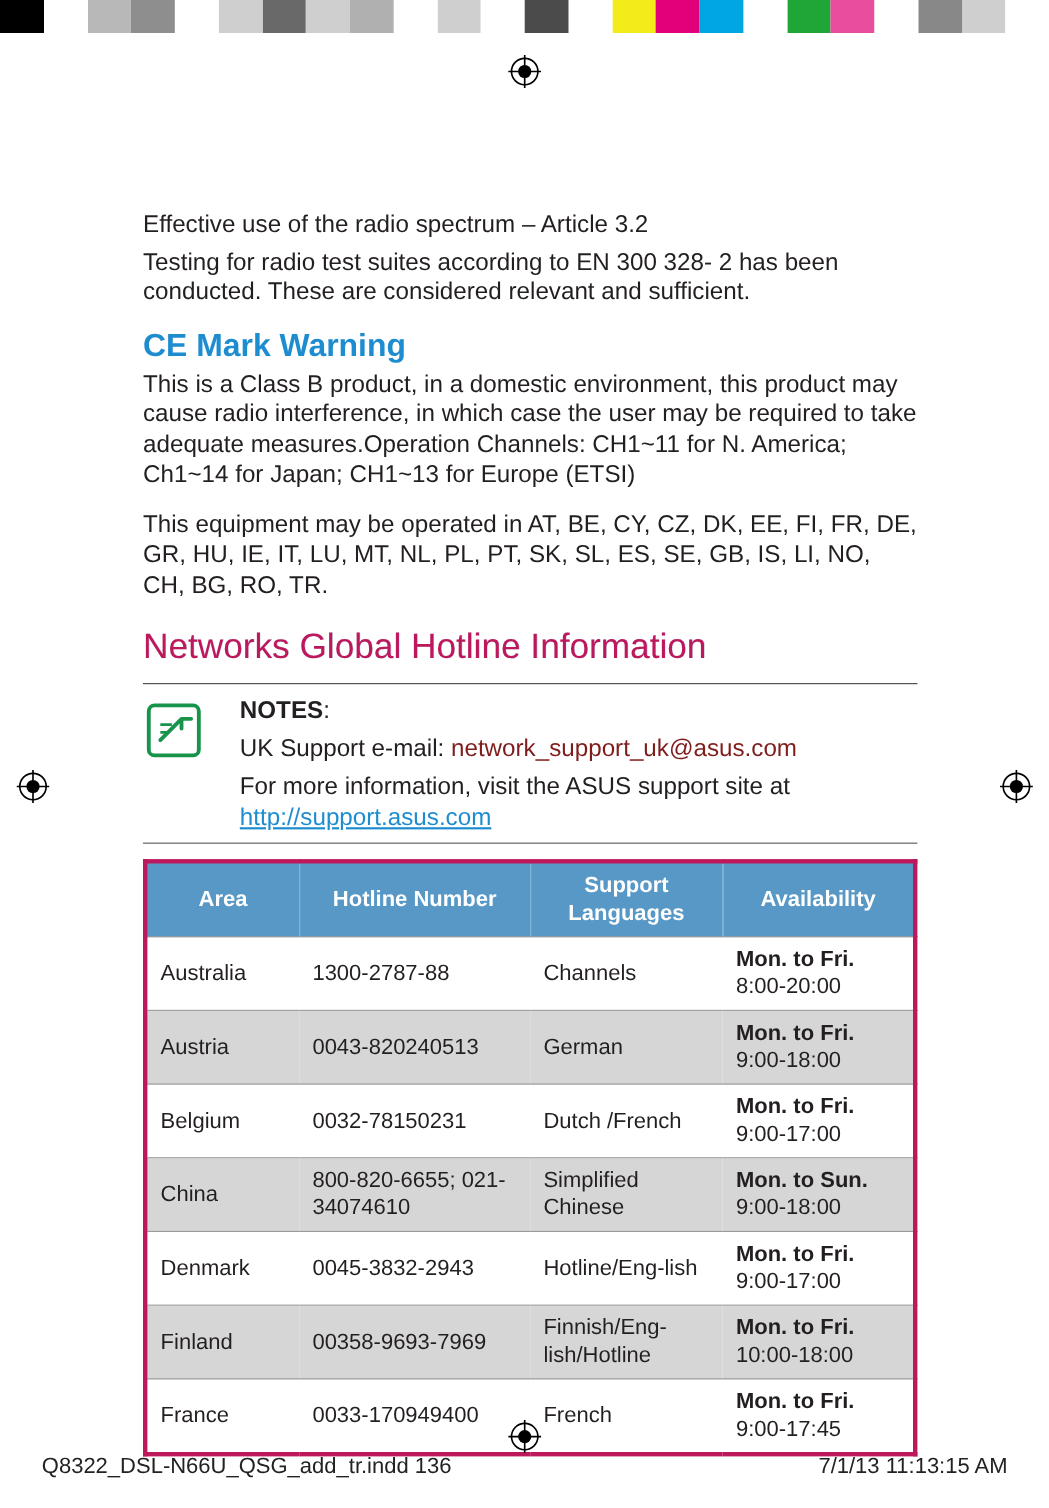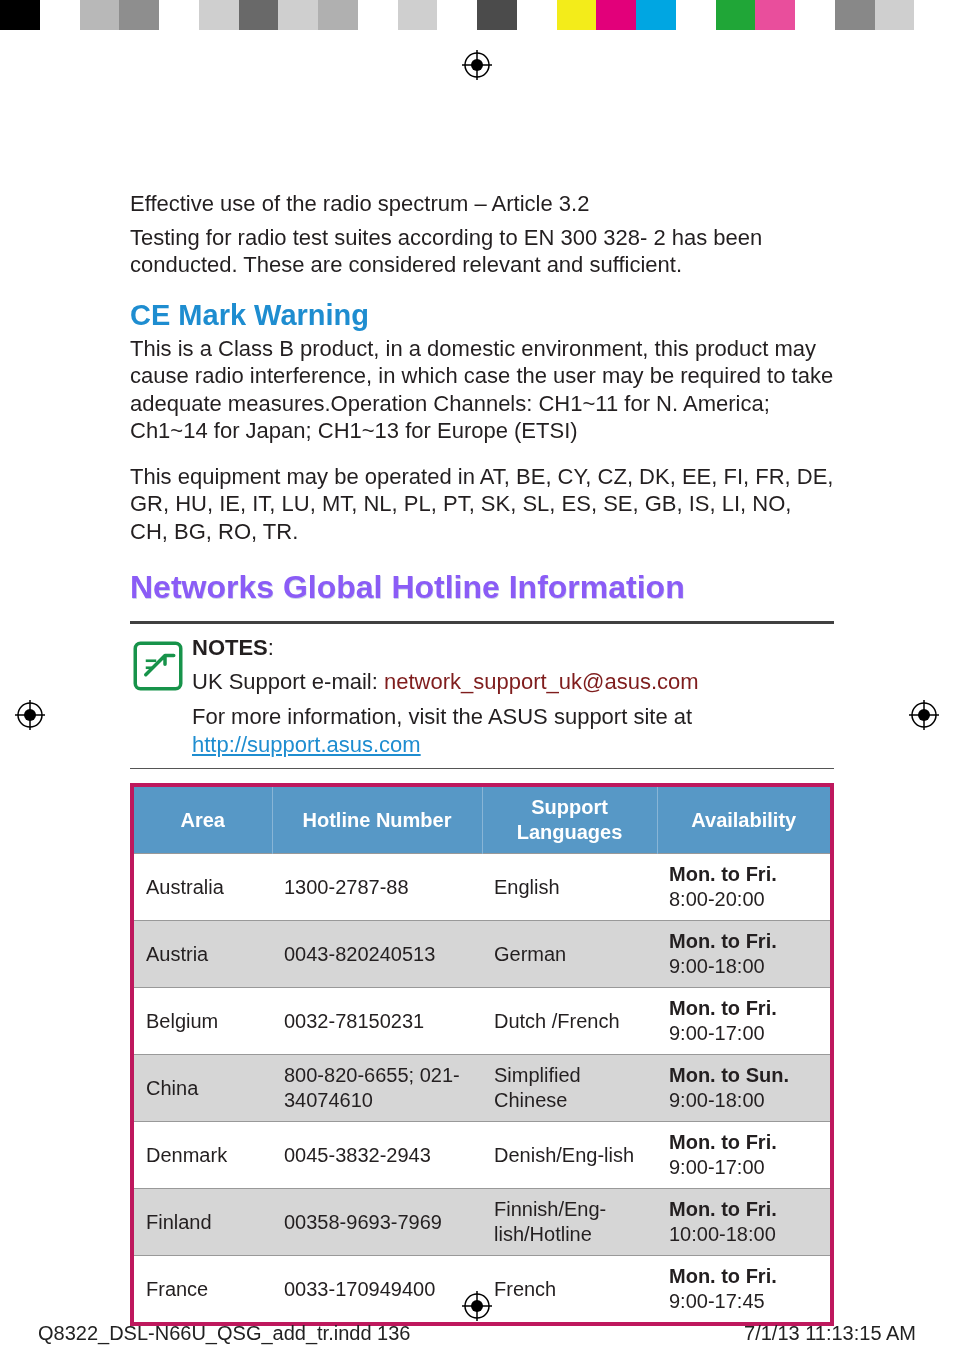--- a/index.html
+++ b/index.html
@@ -33,34 +33,34 @@
   }
   .para { margin-bottom: 6px; }
   .h-blue {
     color: #1e8dd0;
     font-weight: 700;
     font-size: 29px;
     margin-top: 18px;
     margin-bottom: 2px;
   }
   .h-big {
-    color: #8b5cf6;
-    font-weight: 700;
+    color: #be185d;
+    font-weight: 400;
     font-size: 32px;
     margin-top: 22px;
     margin-bottom: 14px;
     text-shadow: 0.5px 0.5px 0 #c9d6e6;
   }
   .note-box {
-    border-top: 3px solid #404040;
+    border-top: 1px solid #404040;
     border-bottom: 1px solid #555;
     margin: 6px 0 14px 0;
     padding: 10px 0 10px 0;
     display: flex;
-    gap: 6px;
+    gap: 32px;
     justify-content: flex-end;
   }
   .note-icon {
     width: 56px; height: 56px;
     flex: none;
     margin-top: 4px;
   }
   .note-icon svg { width:100%; height:100%; }
   .note-body { flex:1; }
   .email { color: #7f1d1d; }
@@ -196,21 +196,21 @@
         <th class="col-area">Area</th>
         <th class="col-num">Hotline Number</th>
         <th class="col-lang">Support Languages</th>
         <th class="col-avail">Availability</th>
       </tr>
     </thead>
     <tbody id="hotline-body">
         <tr>
           <td>Australia</td>
           <td>1300-2787-88</td>
-          <td>English</td>
+          <td>Channels</td>
           <td class="avail"><span class="days">Mon. to Fri.</span>8:00-20:00</td>
         </tr>
         <tr class="alt">
           <td>Austria</td>
           <td>0043-820240513</td>
           <td>German</td>
           <td class="avail"><span class="days">Mon. to Fri.</span>9:00-18:00</td>
         </tr>
         <tr>
           <td>Belgium</td>
@@ -220,21 +220,21 @@
         </tr>
         <tr class="alt">
           <td>China</td>
           <td>800-820-6655; 021-34074610</td>
           <td>Simplified Chinese</td>
           <td class="avail"><span class="days">Mon. to Sun.</span>9:00-18:00</td>
         </tr>
         <tr>
           <td>Denmark</td>
           <td>0045-3832-2943</td>
-          <td>Denish/Eng-lish</td>
+          <td>Hotline/Eng-lish</td>
           <td class="avail"><span class="days">Mon. to Fri.</span>9:00-17:00</td>
         </tr>
         <tr class="alt">
           <td>Finland</td>
           <td>00358-9693-7969</td>
           <td>Finnish/Eng-lish/Hotline</td>
           <td class="avail"><span class="days">Mon. to Fri.</span>10:00-18:00</td>
         </tr>
         <tr>
           <td>France</td>

